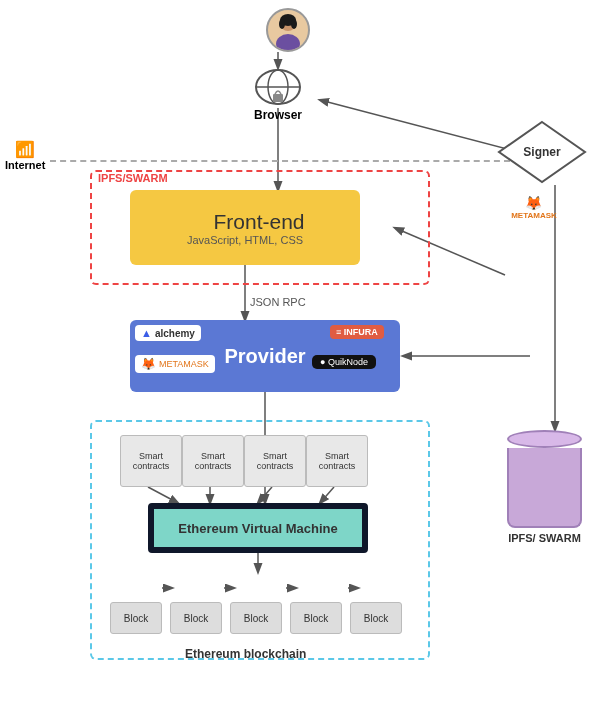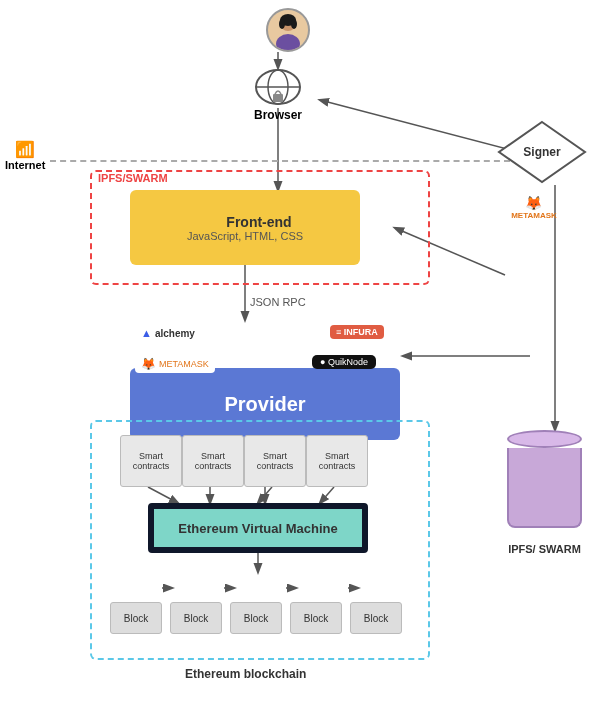--- a/index.html
+++ b/index.html
@@ -104,22 +104,22 @@
       width: 230px;
       height: 75px;
       background: #f5c842;
       border-radius: 6px;
       display: flex;
       flex-direction: column;
       align-items: center;
       justify-content: center;
     }
     .frontend-title {
-      font-size: 14px;
-      font-weight: bold;
+      font-size: 21px;
+      font-weight: normal;
       color: #333;
       margin-left: 28px;
     }
     .frontend-subtitle {
       font-size: 11px;
       color: #555;
     }
     
     .json-rpc-label {
       position: absolute;
@@ -196,21 +196,21 @@
       position: absolute;
       top: 420px;
       left: 90px;
       width: 340px;
       height: 240px;
       border: 2px dashed #5bc8e8;
       border-radius: 6px;
     }
     .eth-blockchain-label {
       position: absolute;
-      top: 667px;
+      top: 647px;
       left: 185px;
       font-size: 12px;
       font-weight: bold;
       color: #333;
     }
     
     .smart-contracts-row {
       position: absolute;
       top: 435px;
       left: 120px;
@@ -289,42 +289,41 @@
       width: 75px;
       height: 18px;
       background: #d8b8e8;
       border-radius: 50%;
       border: 2px solid #a080b8;
     }
     .cylinder-label {
       font-size: 11px;
       font-weight: bold;
       color: #333;
-      margin-top: 15px;
+      margin-top: 4px;
     }
     
     .arrows-svg {
       position: absolute;
       top: 0;
       left: 0;
       width: 612px;
       height: 717px;
       pointer-events: none;
     }
     
     .provider-wrapper {
       position: absolute;
       top: 320px;
       left: 130px;
       width: 270px;
       height: 72px;
       background: #5b78d4;
       border-radius: 6px;
       overflow: visible;
-      margin-top: 48px;
     }
   </style>
 </head>
 <body>
 
 <div class="diagram">
 
   <svg class="arrows-svg">
 
     <line x1="278" y1="52" x2="278" y2="68" stroke="#555" stroke-width="1.5" marker-end="url(#arr)"></line>

